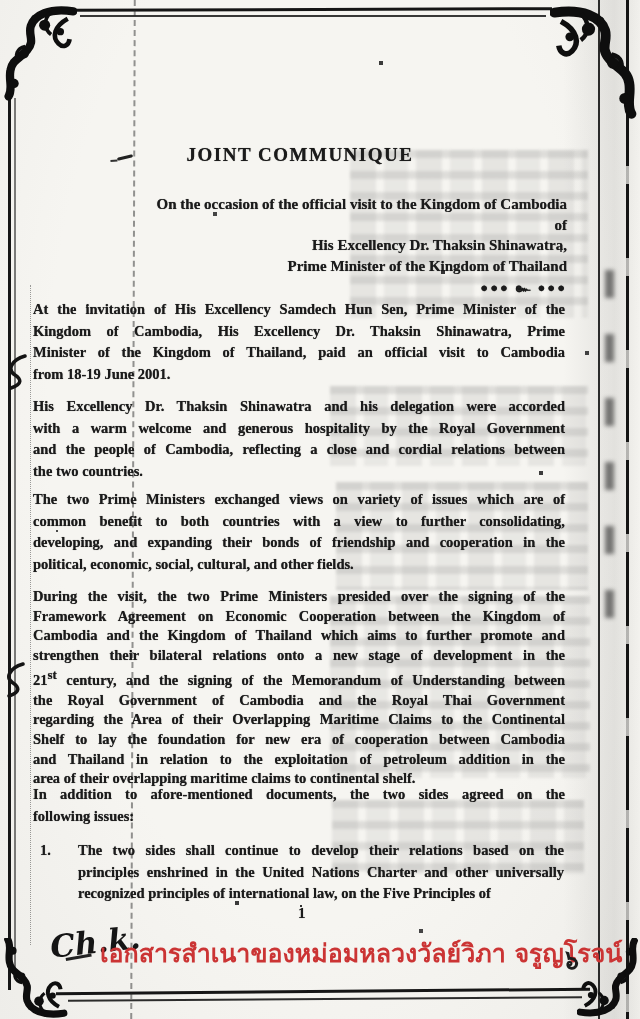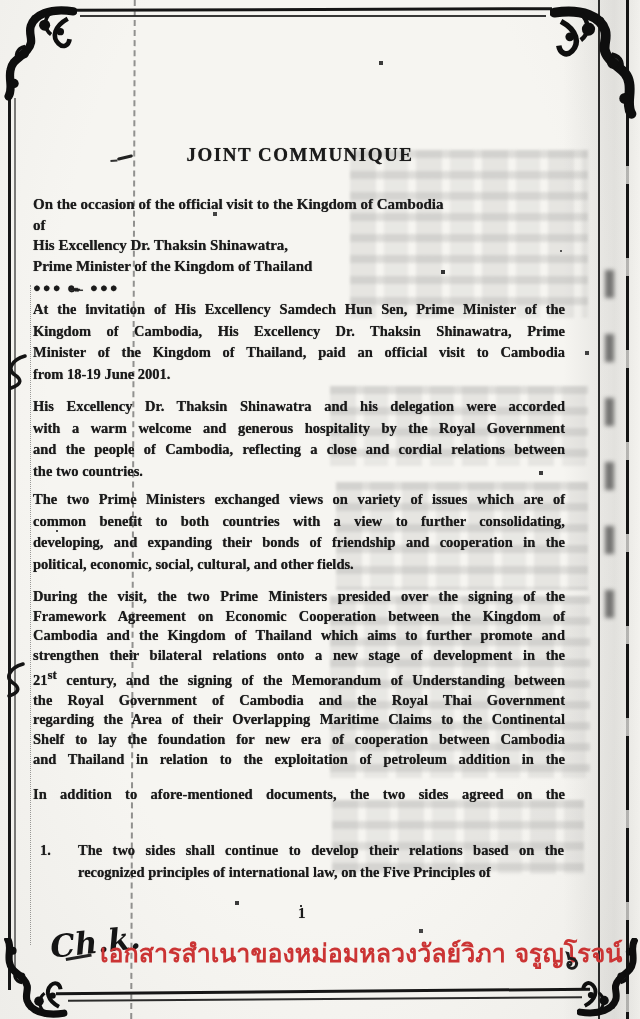--- a/index.html
+++ b/index.html
@@ -65,21 +65,21 @@
   .tick-mark { position: absolute; left: 117px; top: 156px; width: 16px; height: 3px;
                background: #222; transform: rotate(-14deg); border-radius: 2px; }
   .tick-mark:after { content: ""; position: absolute; left: -7px; top: 1px; width: 7px; height: 2px;
                background: #333; transform: rotate(10deg); }
 
   
   .content-text { font-weight: 700; text-shadow: 0 0 0.7px rgba(10,10,10,0.75); }
   .doc-title { position: absolute; left: 33px; top: 144px; width: 534px;
                text-align: center; font-size: 19px; letter-spacing: 1.5px; }
   .subtitle  { position: absolute; left: 33px; top: 194px; width: 534px;
-               text-align: left; font-size: 15px; line-height: 20.5px; }
+               text-align: right; font-size: 15px; line-height: 20.5px; }
   .orn-line  { margin-top: 2px; font-size: 13px; letter-spacing: 2px; }
 
   .para { position: absolute; left: 33px; width: 532px; font-size: 14.5px; line-height: 21.5px; }
   .para-tight { line-height: 19.6px; }
   .jline { text-align: justify; text-align-last: justify; white-space: nowrap; }
   .lline { text-align: right; text-align-last: left; }
   .sup { vertical-align: super; font-size: 13px; }
 
   .list-row { position: absolute; left: 40px; top: 840px; width: 524px; font-size: 14.5px; line-height: 21.5px; }
   .list-num { position: absolute; left: 0; top: 0; }
@@ -195,30 +195,33 @@
   <div class="para para-tight content-text" style="top:587px">
     <div class="jline">During the visit, the two Prime Ministers presided over the signing of the</div>
     <div class="jline">Framework Agreement on Economic Cooperation between the Kingdom of</div>
     <div class="jline">Cambodia and the Kingdom of Thailand which aims to further promote and</div>
     <div class="jline">strengthen their bilateral relations onto a new stage of development in the</div>
     <div class="jline"><span>21</span><sup class="sup">st</sup><span> century, and the signing of the Memorandum of Understanding between</span></div>
     <div class="jline">the Royal Government of Cambodia and the Royal Thai Government</div>
     <div class="jline">regarding the Area of their Overlapping Maritime Claims to the Continental</div>
     <div class="jline">Shelf to lay the foundation for new era of cooperation between Cambodia</div>
     <div class="jline">and Thailand in relation to the exploitation of petroleum addition in the</div>
+    <div class="lline">area of their overlapping maritime claims to continental shelf.</div>
   </div>
 
   <div class="para content-text" style="top:784px">
     <div class="jline">In addition to afore-mentioned documents, the two sides agreed on the</div>
+    <div class="lline">following issues:</div>
   </div>
 
   <div class="list-row content-text">
     <span class="list-num">1.</span>
     <div class="list-body">
       <div class="jline">The two sides shall continue to develop their relations based on the</div>
+      <div class="jline">principles enshrined in the United Nations Charter and other universally</div>
       <div class="lline">recognized principles of international law, on the Five Principles of</div>
     </div>
   </div>
 
   <div class="page-num content-text">1</div>
 
   <div class="handwriting">
     <span>Ch.k.</span>
     <span class="u"></span>
   </div>

